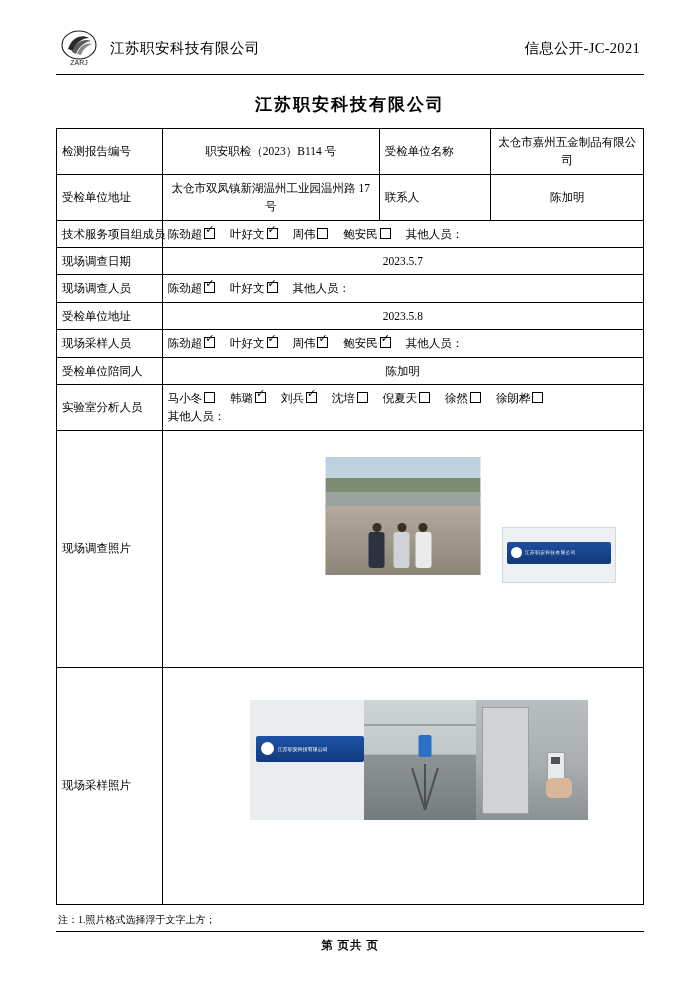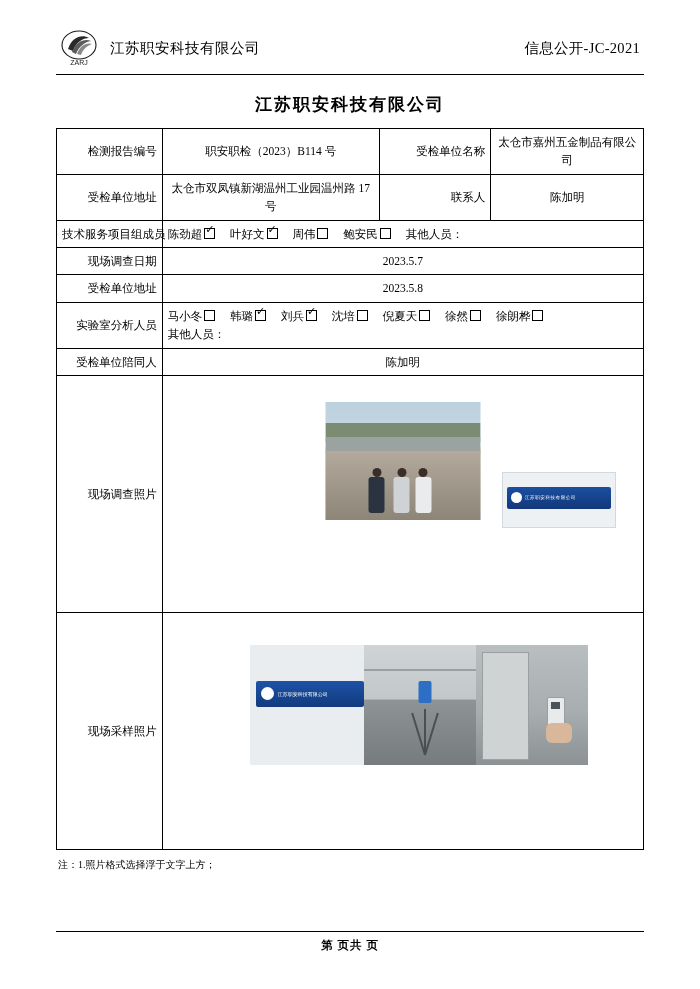--- a/index.html
+++ b/index.html
@@ -69,21 +69,21 @@
     table-layout: fixed;
     font-size: 11.5px;
   }
   table.main td {
     border: 0.9px solid #000;
     padding: 4px 5px;
     vertical-align: middle;
     line-height: 1.6;
   }
   .c-label {
-    text-align: right;
+    text-align: left;
     white-space: nowrap;
   }
   .c-center { text-align: center; }
   .c-left { text-align: left; margin-left: 16px; }
 
   .cb {
     display: inline-block;
     width: 9px;
     height: 9px;
     border: 0.9px solid #000;
@@ -394,46 +394,64 @@
           <span class="member"><span>鲍安民</span><span class="cb"></span></span>
           <span class="member">其他人员：</span>
         </td>
       </tr>
 
       <tr>
         <td class="c-label">现场调查日期</td>
         <td class="c-center" colspan="3">2023.5.7</td>
       </tr>
 
+      <tr>
+        <td class="c-label">现场调查人员</td>
+        <td class="c-left" colspan="3">
+          <span class="member"><span>陈劲超</span><span class="cb checked"></span></span>
+          <span class="member"><span>叶好文</span><span class="cb checked"></span></span>
+          <span class="member">其他人员：</span>
+        </td>
+      </tr>
 
       <tr>
         <td class="c-label">受检单位地址</td>
         <td class="c-center" colspan="3">2023.5.8</td>
       </tr>
 
+      <tr>
+        <td class="c-label">现场采样人员</td>
+        <td class="c-left" colspan="3">
+          <span class="member"><span>陈劲超</span><span class="cb checked"></span></span>
+          <span class="member"><span>叶好文</span><span class="cb checked"></span></span>
+          <span class="member"><span>周伟</span><span class="cb checked"></span></span>
+          <span class="member"><span>鲍安民</span><span class="cb checked"></span></span>
+          <span class="member">其他人员：</span>
+        </td>
+      </tr>
+
+      <tr>
+        <td class="c-label">受检单位陪同人</td>
+        <td class="c-center" colspan="3">陈加明</td>
+      </tr>
 
       <tr>
         <td class="c-label">实验室分析人员</td>
         <td class="c-left" colspan="3">
           <span class="lab-line">
             <span class="member"><span>马小冬</span><span class="cb"></span></span>
             <span class="member"><span>韩璐</span><span class="cb checked"></span></span>
             <span class="member"><span>刘兵</span><span class="cb checked"></span></span>
             <span class="member"><span>沈培</span><span class="cb"></span></span>
             <span class="member"><span>倪夏天</span><span class="cb"></span></span>
             <span class="member"><span>徐然</span><span class="cb"></span></span>
             <span class="member"><span>徐朗桦</span><span class="cb"></span></span>
           </span>
           <span class="lab-line">其他人员：</span>
         </td>
-      </tr>
-
-      <tr>
-        <td class="c-label">受检单位陪同人</td>
-        <td class="c-center" colspan="3">陈加明</td>
       </tr>
 
       <tr>
         <td class="c-label">现场调查照片</td>
         <td class="photo-cell" colspan="3">
           <div class="photo-wrap">
             <div class="survey-main">
               <div class="treeline"></div>
               <div class="wall"></div>
               <div class="ground"></div>

